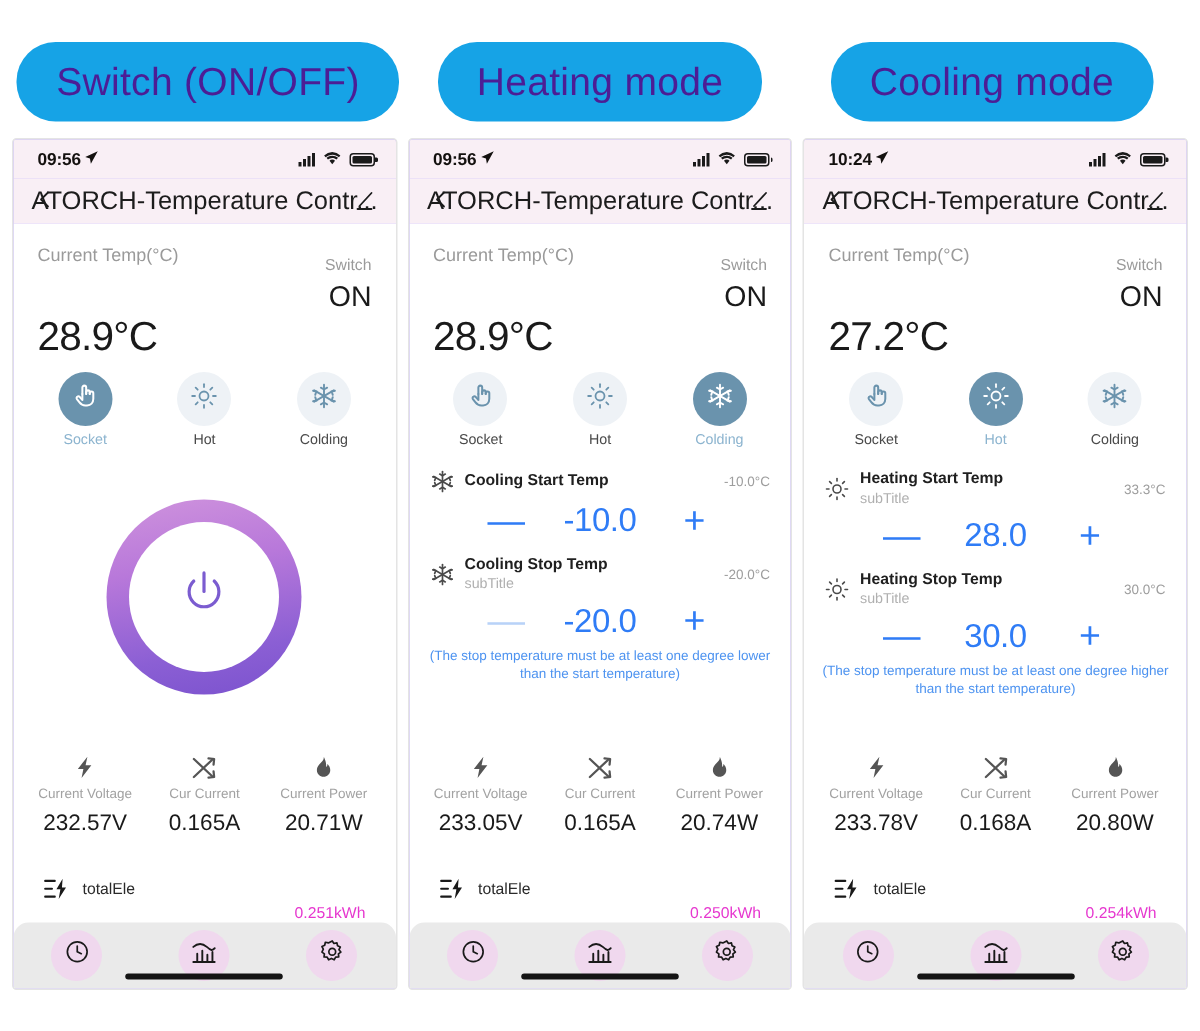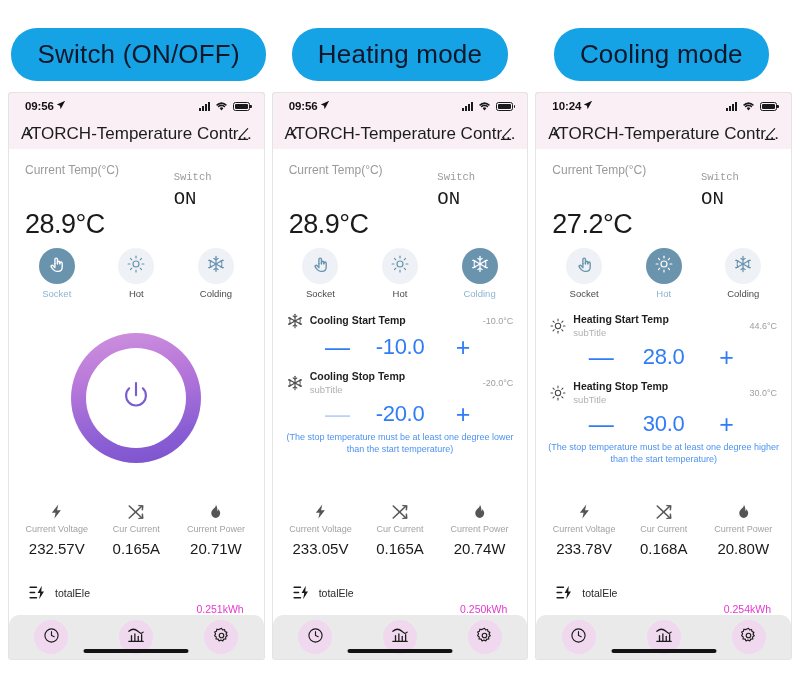--- a/index.html
+++ b/index.html
@@ -9,21 +9,21 @@
     font-family: "Liberation Sans", sans-serif;
     overflow: hidden;
   }
   .page { position: relative; width: 800px; height: 687px; background:#fff; }
 
   
   .banners { display: flex; padding: 28px 8px 0 8px; gap: 0; }
   .banner-cell { width: 266px; display: flex; justify-content: center; }
   .banner {
     background: #16a3e6;
-    color: #0f172a;
+    color: #4c1d95;
     border-radius: 26px;
     height: 53px;
     display: flex; align-items: center; justify-content: center;
     padding: 0 26px;
     font-size: 26px;
     letter-spacing: .2px;
     white-space: nowrap;
   }
 
   
@@ -76,21 +76,21 @@
   }
   .nav-edit { margin-left:auto; width:16px; height:16px; position:relative; z-index:2;}
 
   
   .pbody { flex:1; background:#fff; display:flex; flex-direction:column; }
 
   .temp-row { display:flex; padding: 14px 16px 0 16px; align-items:flex-start; }
   .temp-left { flex:1; }
   .temp-label { font-size: 12px; color:#9a9a9a; margin-bottom: 2px; }
   .temp-value { font-size: 27px; color:#1a1a1a; letter-spacing:-.5px; line-height:1.15;margin-top:32px; }
-  .sw-block { width: 74px; text-align:left; padding-top: 8px; font-family: Liberation Mono, monospace; }
+  .sw-block { width: 74px; text-align:right; padding-top: 8px; }
   .sw-label { font-size: 10.5px; color:#9a9a9a; margin-bottom:5px; }
   .sw-value { font-size: 19px; color:#1a1a1a; font-weight:500; }
 
   
   .modes { display:flex; padding: 8px 22px 0 22px; gap: 28px; }
   .mode { flex:1; display:flex; flex-direction:column; align-items:center; }
   .mode-circle {
     width: 36px; height: 36px; border-radius: 50%;
     background: #eef2f6;
     display:flex; align-items:center; justify-content:center;
@@ -662,21 +662,21 @@
                     <line x1="4.6" y1="4.6" x2="6.4" y2="6.4"></line>
                     <line x1="17.6" y1="17.6" x2="19.4" y2="19.4"></line>
                     <line x1="4.6" y1="19.4" x2="6.4" y2="17.6"></line>
                     <line x1="17.6" y1="6.4" x2="19.4" y2="4.6"></line>
                   </svg>
                 </span>
                 <span class="set-texts">
                   <span class="set-title" style="display:block">Heating Start Temp</span>
                   <span class="set-sub" style="display:block">subTitle</span>
                 </span>
-                <span class="set-right">44.6°C</span>
+                <span class="set-right">33.3°C</span>
               </div>
               <div class="stepper">
                 <span class="stp-btn">—</span>
                 <span class="stp-val">28.0</span>
                 <span class="stp-btn">+</span>
               </div>
             </div>
             <div class="set-row">
               <div class="set-head">
                 <span class="set-icon">

